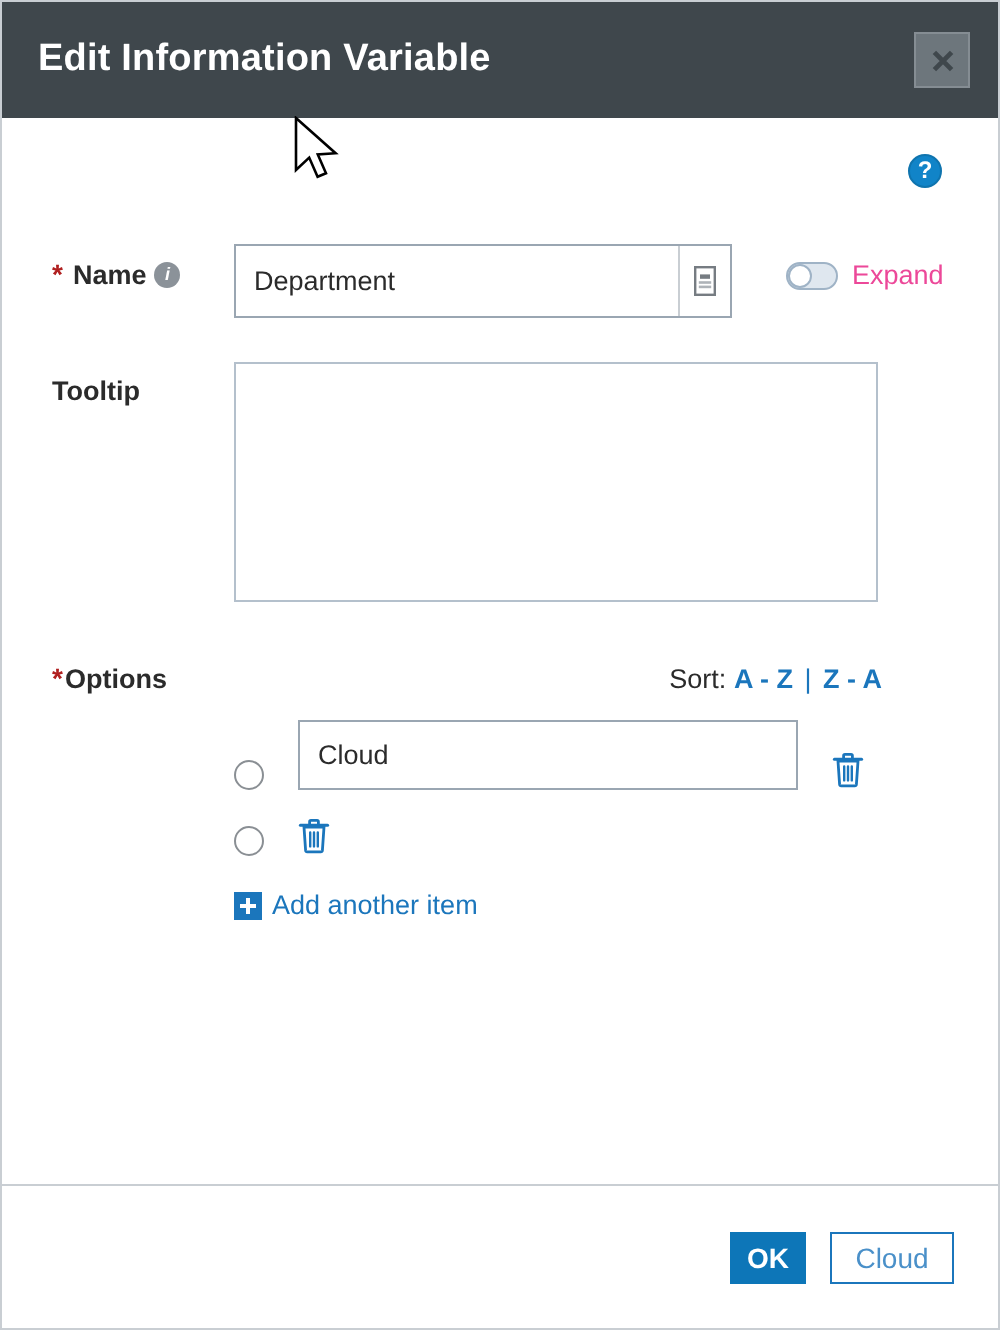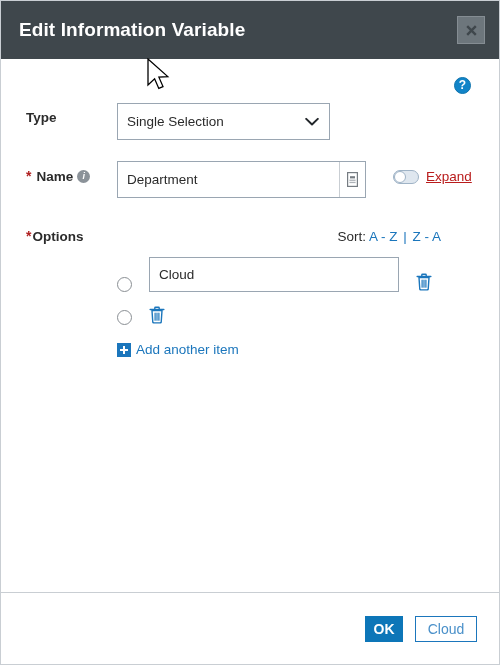--- a/index.html
+++ b/index.html
@@ -208,22 +208,21 @@
     left: 0px;
     top: 0px;
     width: 12px;
     height: 12px;
     border-radius: 50%;
     background: #ffffff;
     border: 1px solid #9fb3c6;
   }
   .expand-label {
     font-size: 13.5px;
-    color: #b91c1c;
-    text-decoration: underline;
+    color: #ec4899;
   }
 
   
   .tooltip-area {
     width: 322px;
     height: 120px;
     border: 1px solid #b4c0cc;
     background: #ffffff;
     resize: none;
     outline: none;
@@ -250,20 +249,21 @@
   }
   .sort-block {
     margin-left: auto;
     font-size: 13.5px;
     color: #2b2b2b;
     white-space: nowrap;
   }
   .sort-link {
     color: #1b76bc;
     cursor: pointer;
+    font-weight: bold;
   }
   .sort-sep { color: #1b76bc; margin: 0 2px; }
 
   .option-row {
     display: flex;
     align-items: flex-end;
     padding-left: 116px;
     margin-top: 13px;
   }
   .radio {
@@ -387,33 +387,20 @@
   </div>
 
   <div class="dialog-body">
 
     <div class="help-row">
       <div class="help-icon">
         <span>?</span>
       </div>
     </div>
 
-    <div class="form-row row-type">
-      <div class="form-label">
-        <span>Type</span>
-      </div>
-      <div class="select-wrap">
-        <div class="select-box">
-          <span>Single Selection</span>
-        </div>
-        <svg class="chevron" width="14" height="9" viewBox="0 0 14 9">
-          <path d="M1.2 1.4 L7 7 L12.8 1.4" stroke="#22262a" stroke-width="2" fill="none" stroke-linecap="round" stroke-linejoin="round"></path>
-        </svg>
-      </div>
-    </div>
 
     <div class="form-row row-name">
       <div class="form-label">
         <span class="req-star">*</span>
         <span>Name</span>
         <span class="info-icon">
           <span>i</span>
         </span>
       </div>
       <div class="name-wrap">
@@ -428,20 +415,26 @@
         </div>
       </div>
       <div class="expand-group">
         <div class="toggle">
           <div class="toggle-knob"></div>
         </div>
         <span class="expand-label">Expand</span>
       </div>
     </div>
 
+    <div class="form-row row-tooltip">
+      <div class="form-label">
+        <span>Tooltip</span>
+      </div>
+      <textarea class="tooltip-area" placeholder="" style=""></textarea>
+    </div>
 
     <div class="options-header">
       <div class="options-label">
         <span class="req-star">*</span>
         <span>Options</span>
       </div>
       <div class="sort-block">
         <span>Sort:</span>
         <span class="sort-link">A - Z</span>
         <span class="sort-sep">|</span>

